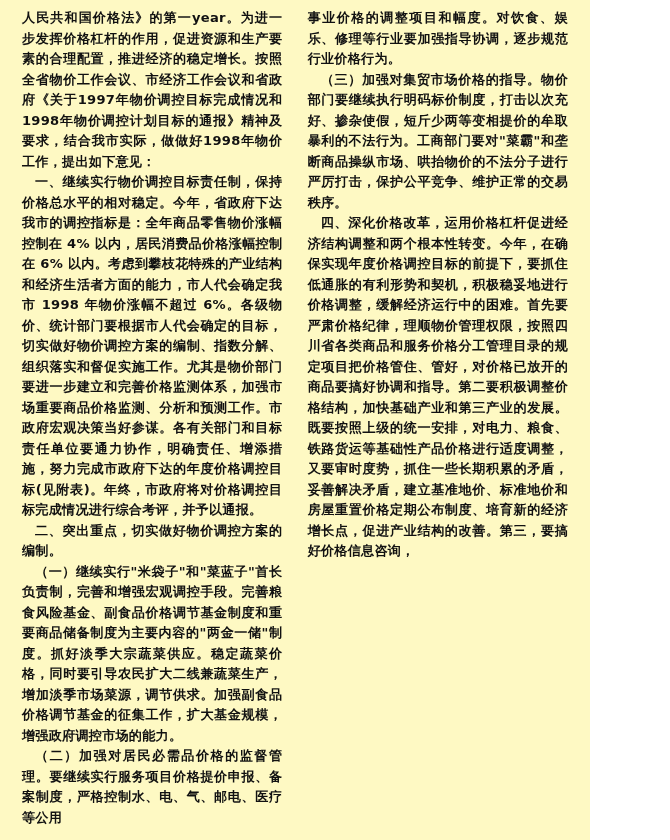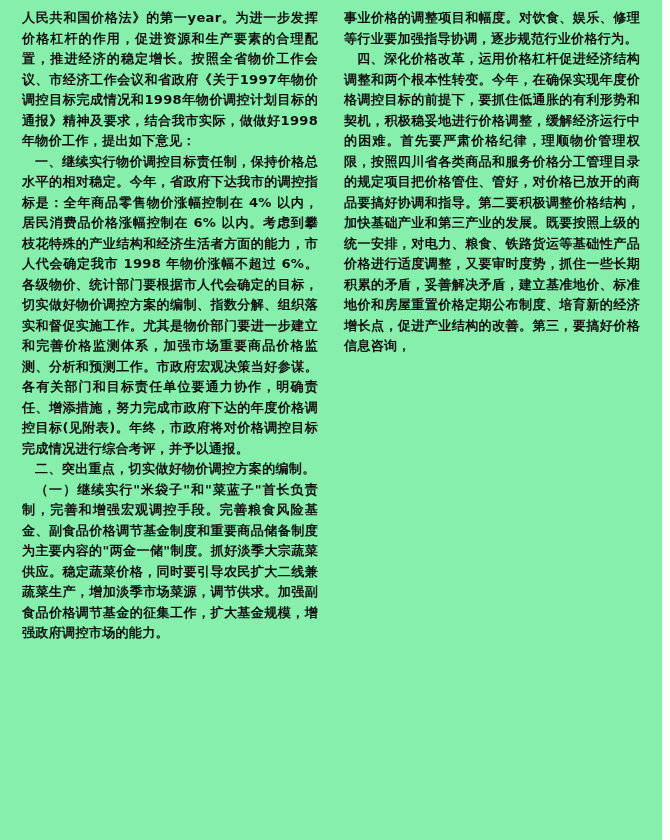--- a/index.html
+++ b/index.html
@@ -9,25 +9,25 @@
   }
   body {
     width: 670px;
     height: 840px;
     overflow: hidden;
     font-family: "DejaVu Sans", "Liberation Sans", sans-serif;
     color: #000000;
   }
   .page {
     position: relative;
-    width: 662px;
+    width: 590px;
     height: 840px;
     box-sizing: border-box;
     padding: 8px 22px 10px 22px;
-    background: #86efac;
+    background: #fef9c3;
   }
   .columns {
     display: flex;
     flex-direction: row;
     justify-content: space-between;
     height: 100%;
   }
   .col {
     width: 300px;
     box-sizing: border-box;
@@ -54,23 +54,25 @@
 <body>
 
 <div class="page">
   <div class="columns">
 
     <div class="col col-left">
       <p class="noind">人民共和国价格法》的第一year。为进一步发挥价格杠杆的作用，促进资源和生产要素的合理配置，推进经济的稳定增长。按照全省物价工作会议、市经济工作会议和省政府《关于1997年物价调控目标完成情况和1998年物价调控计划目标的通报》精神及要求，结合我市实际，做做好1998年物价工作，提出如下意见：</p>
       <p class="ind1">一、继续实行物价调控目标责任制，保持价格总水平的相对稳定。今年，省政府下达我市的调控指标是：全年商品零售物价涨幅控制在 4% 以内，居民消费品价格涨幅控制在 6% 以内。考虑到攀枝花特殊的产业结构和经济生活者方面的能力，市人代会确定我市 1998 年物价涨幅不超过 6%。各级物价、统计部门要根据市人代会确定的目标，切实做好物价调控方案的编制、指数分解、组织落实和督促实施工作。尤其是物价部门要进一步建立和完善价格监测体系，加强市场重要商品价格监测、分析和预测工作。市政府宏观决策当好参谋。各有关部门和目标责任单位要通力协作，明确责任、增添措施，努力完成市政府下达的年度价格调控目标(见附表)。年终，市政府将对价格调控目标完成情况进行综合考评，并予以通报。</p>
       <p class="ind1">二、突出重点，切实做好物价调控方案的编制。</p>
       <p class="ind1">（一）继续实行"米袋子"和"菜蓝子"首长负责制，完善和增强宏观调控手段。完善粮食风险基金、副食品价格调节基金制度和重要商品储备制度为主要内容的"两金一储"制度。抓好淡季大宗蔬菜供应。稳定蔬菜价格，同时要引导农民扩大二线兼蔬菜生产，增加淡季市场菜源，调节供求。加强副食品价格调节基金的征集工作，扩大基金规模，增强政府调控市场的能力。</p>
+      <p class="ind1">（二）加强对居民必需品价格的监督管理。要继续实行服务项目价格提价申报、备案制度，严格控制水、电、气、邮电、医疗等公用</p>
     </div>
 
     <div class="gutter"></div>
 
     <div class="col col-right">
       <p class="noind">事业价格的调整项目和幅度。对饮食、娱乐、修理等行业要加强指导协调，逐步规范行业价格行为。</p>
+      <p class="ind1">（三）加强对集贸市场价格的指导。物价部门要继续执行明码标价制度，打击以次充好、掺杂使假，短斤少两等变相提价的牟取暴利的不法行为。工商部门要对"菜霸"和垄断商品操纵市场、哄抬物价的不法分子进行严厉打击，保护公平竞争、维护正常的交易秩序。</p>
       <p class="ind1">四、深化价格改革，运用价格杠杆促进经济结构调整和两个根本性转变。今年，在确保实现年度价格调控目标的前提下，要抓住低通胀的有利形势和契机，积极稳妥地进行价格调整，缓解经济运行中的困难。首先要严肃价格纪律，理顺物价管理权限，按照四川省各类商品和服务价格分工管理目录的规定项目把价格管住、管好，对价格已放开的商品要搞好协调和指导。第二要积极调整价格结构，加快基础产业和第三产业的发展。既要按照上级的统一安排，对电力、粮食、铁路货运等基础性产品价格进行适度调整，又要审时度势，抓住一些长期积累的矛盾，妥善解决矛盾，建立基准地价、标准地价和房屋重置价格定期公布制度、培育新的经济增长点，促进产业结构的改善。第三，要搞好价格信息咨询，</p>
     </div>
 
   </div>
 </div>
 
 </body></html>

